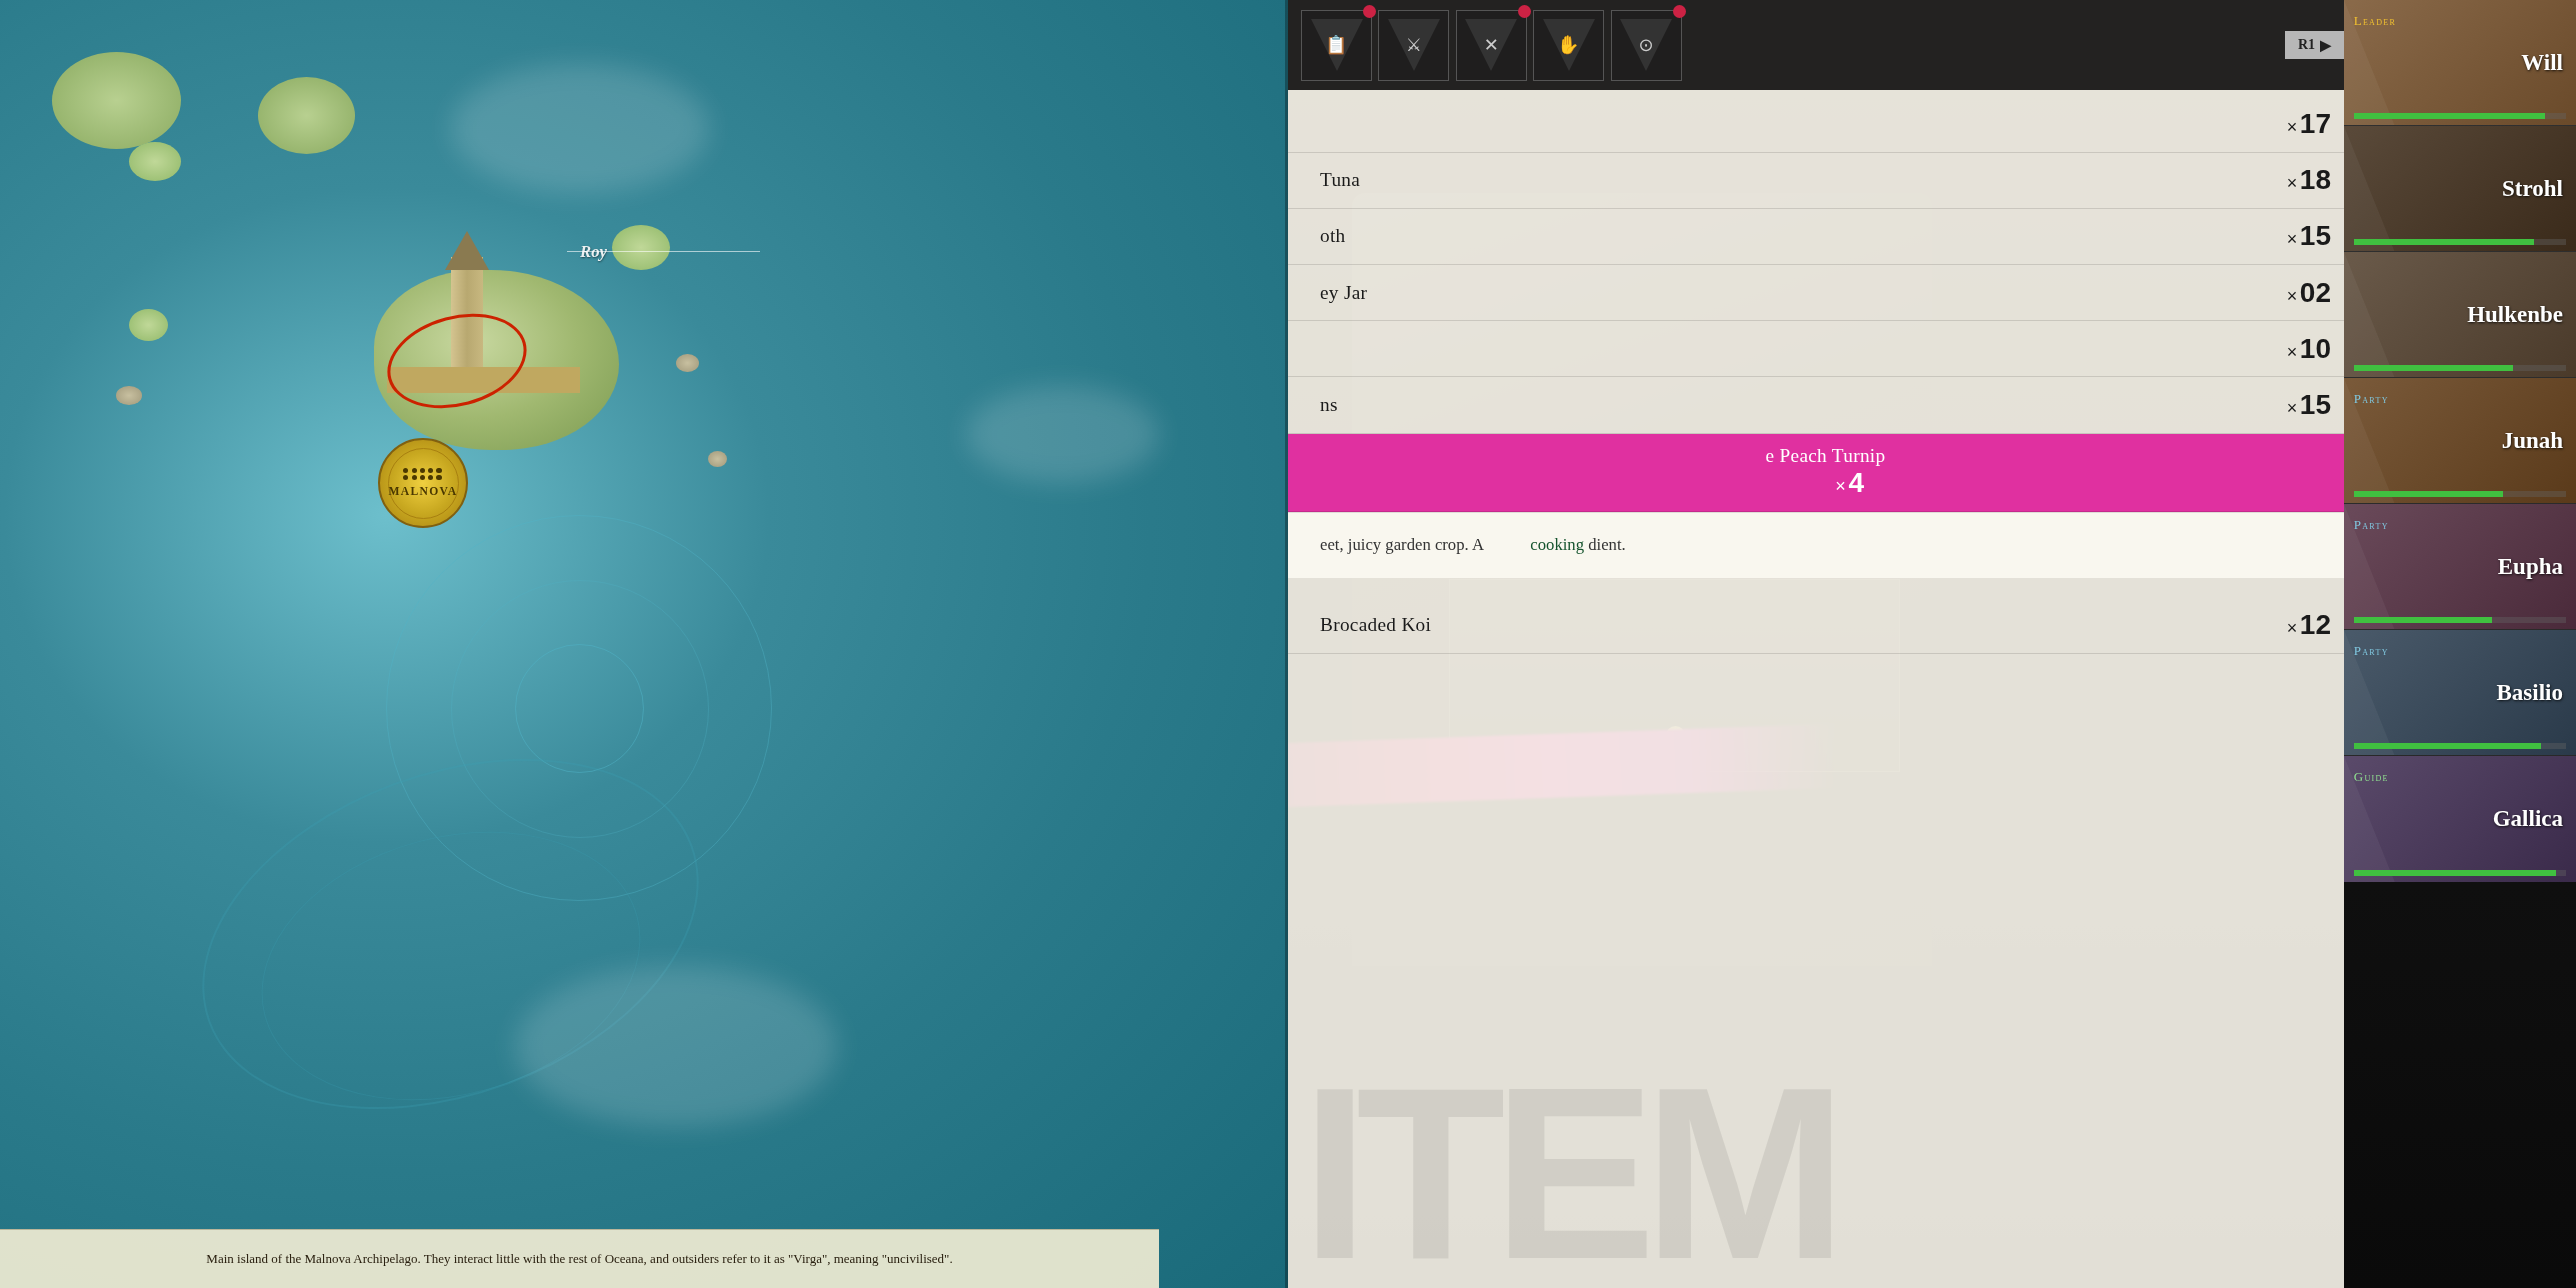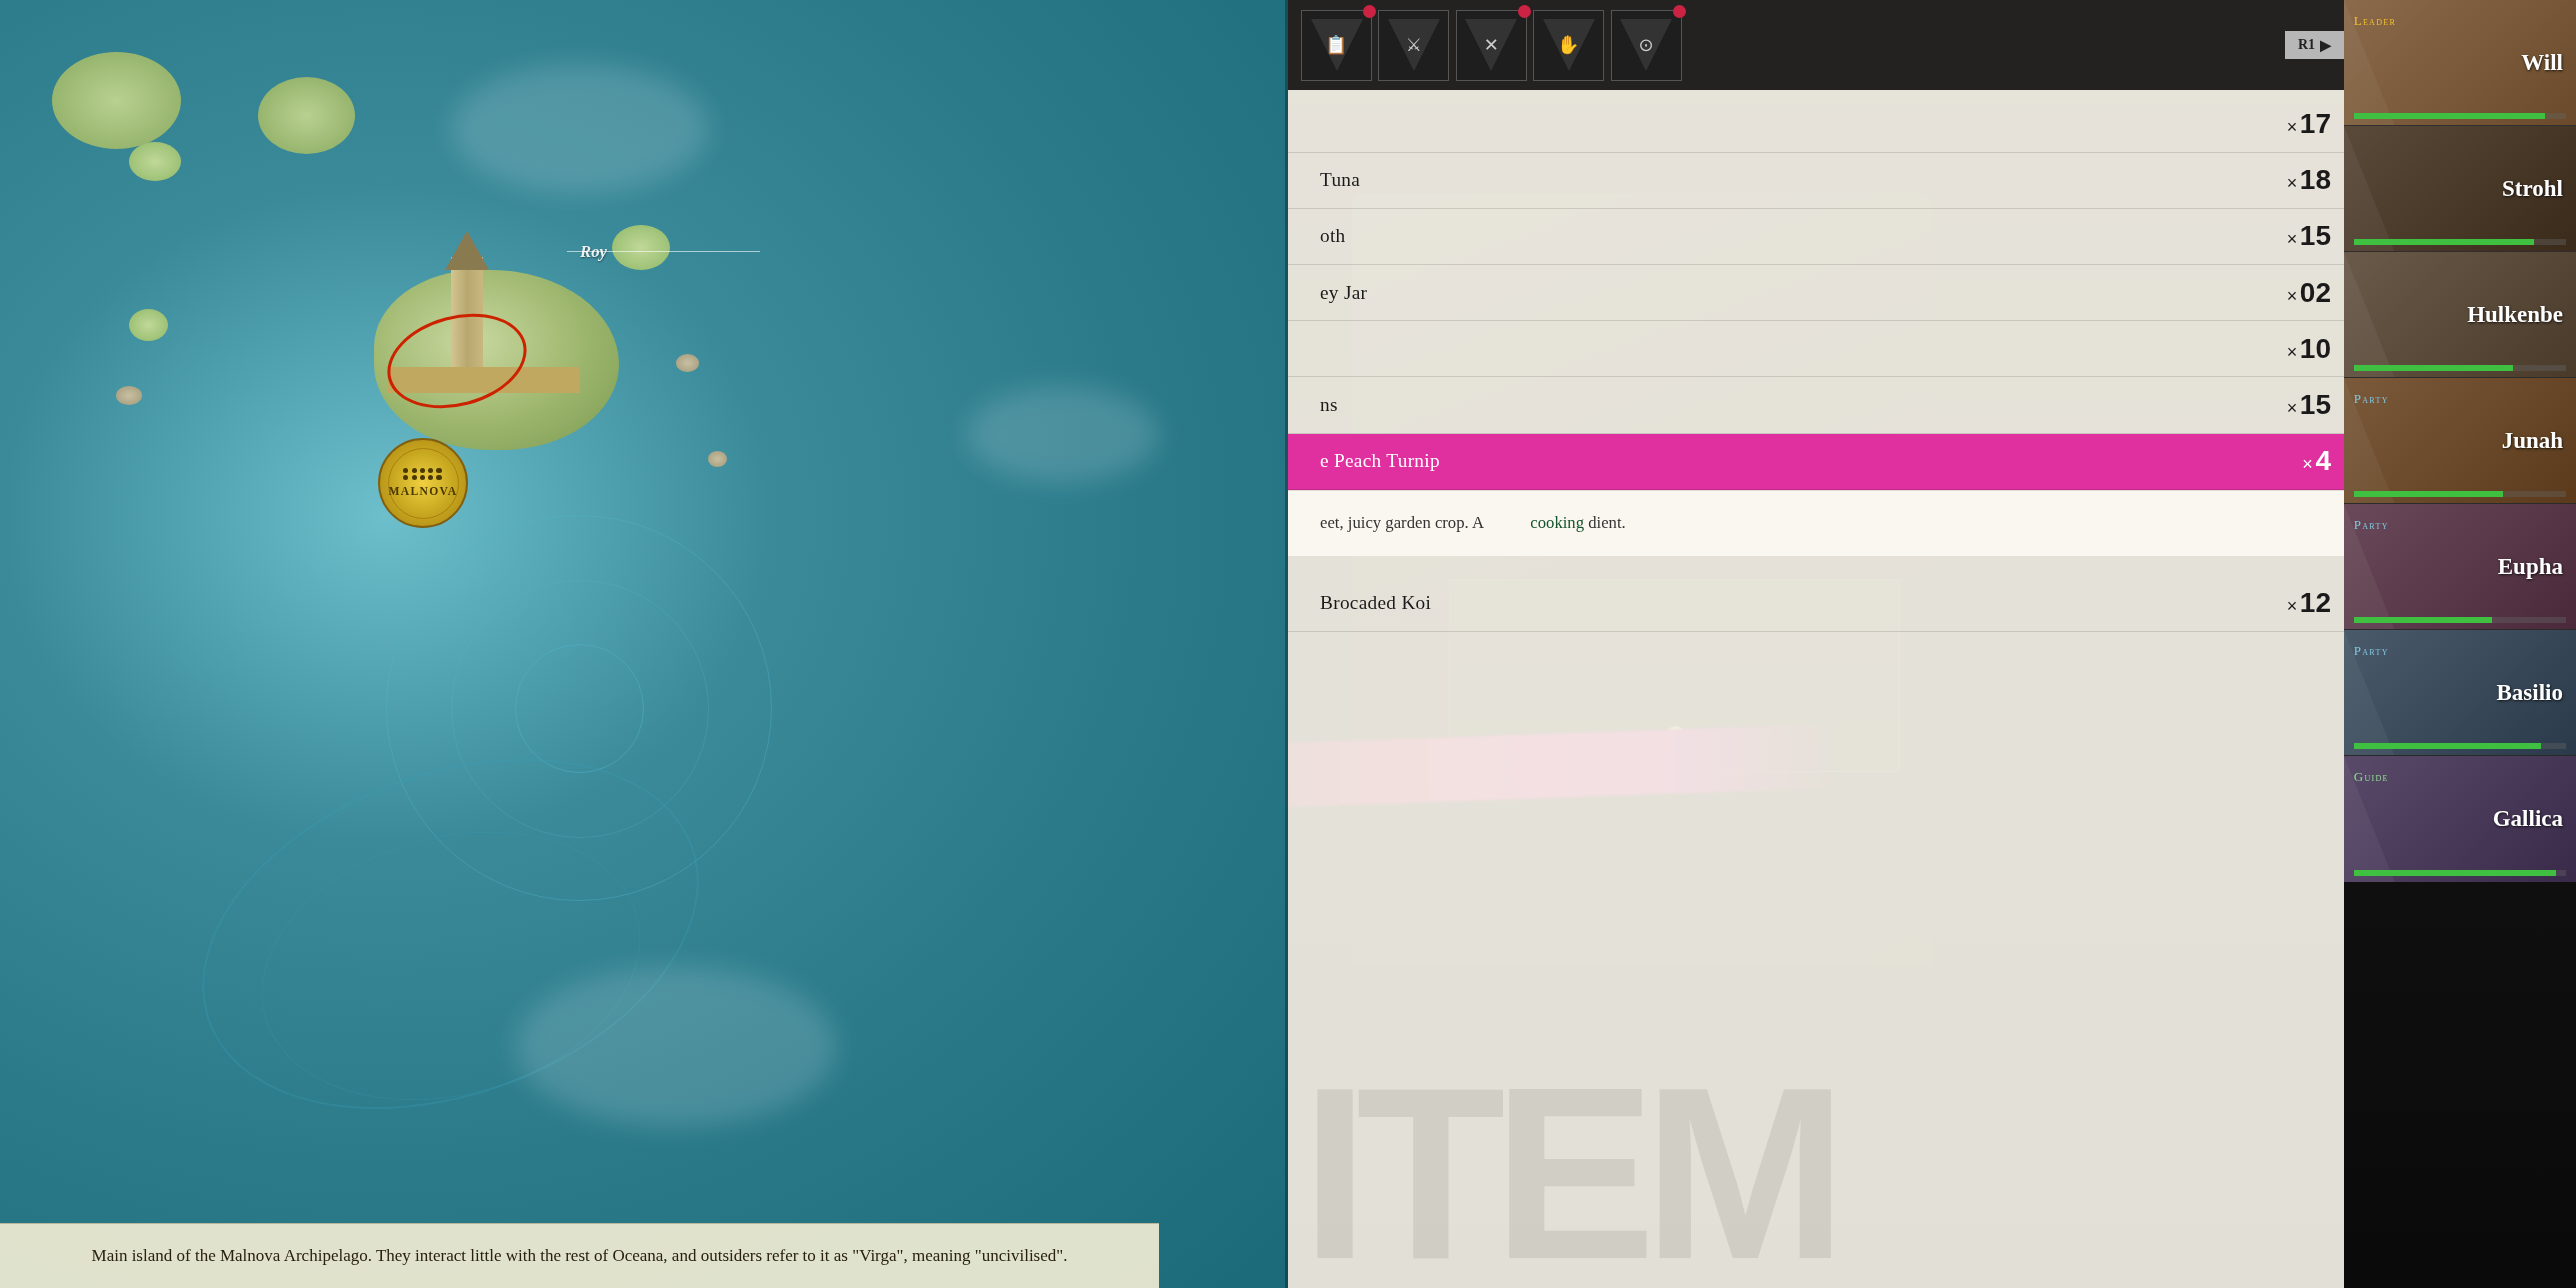--- a/index.html
+++ b/index.html
@@ -256,21 +256,21 @@
       position: absolute;
       bottom: 0;
       left: 0;
       right: 129px;
       background: rgba(240, 235, 210, 0.92);
       padding: 19.3px 26px;
       border-top: 1.9px solid rgba(100,80,40,0.3);
     }
 
     .description-text {
-      font-size: 17px;
+      font-size: 13px;
       line-height: 1.5;
       color: #2a2010;
       text-align: center;
     }
 
     
     .cloud {
       position: absolute;
       background: rgba(255,255,255,0.15);
       border-radius: 50%;
@@ -438,20 +438,21 @@
     .item-row {
       display: flex;
       align-items: center;
       padding: 11.6px 26px 11.6px 32px;
       border-bottom: 0.6px solid rgba(0,0,0,0.12);
       min-height: 52px;
     }
 
     .item-row.highlighted {
       background: #e030a0;
+      flex-direction: column;
     }
 
     .item-row.highlighted .item-name,
     .item-row.highlighted .item-qty {
       color: white;
     }
 
     .item-name {
       font-size: 19.3px;
       color: #1a1a1a;

